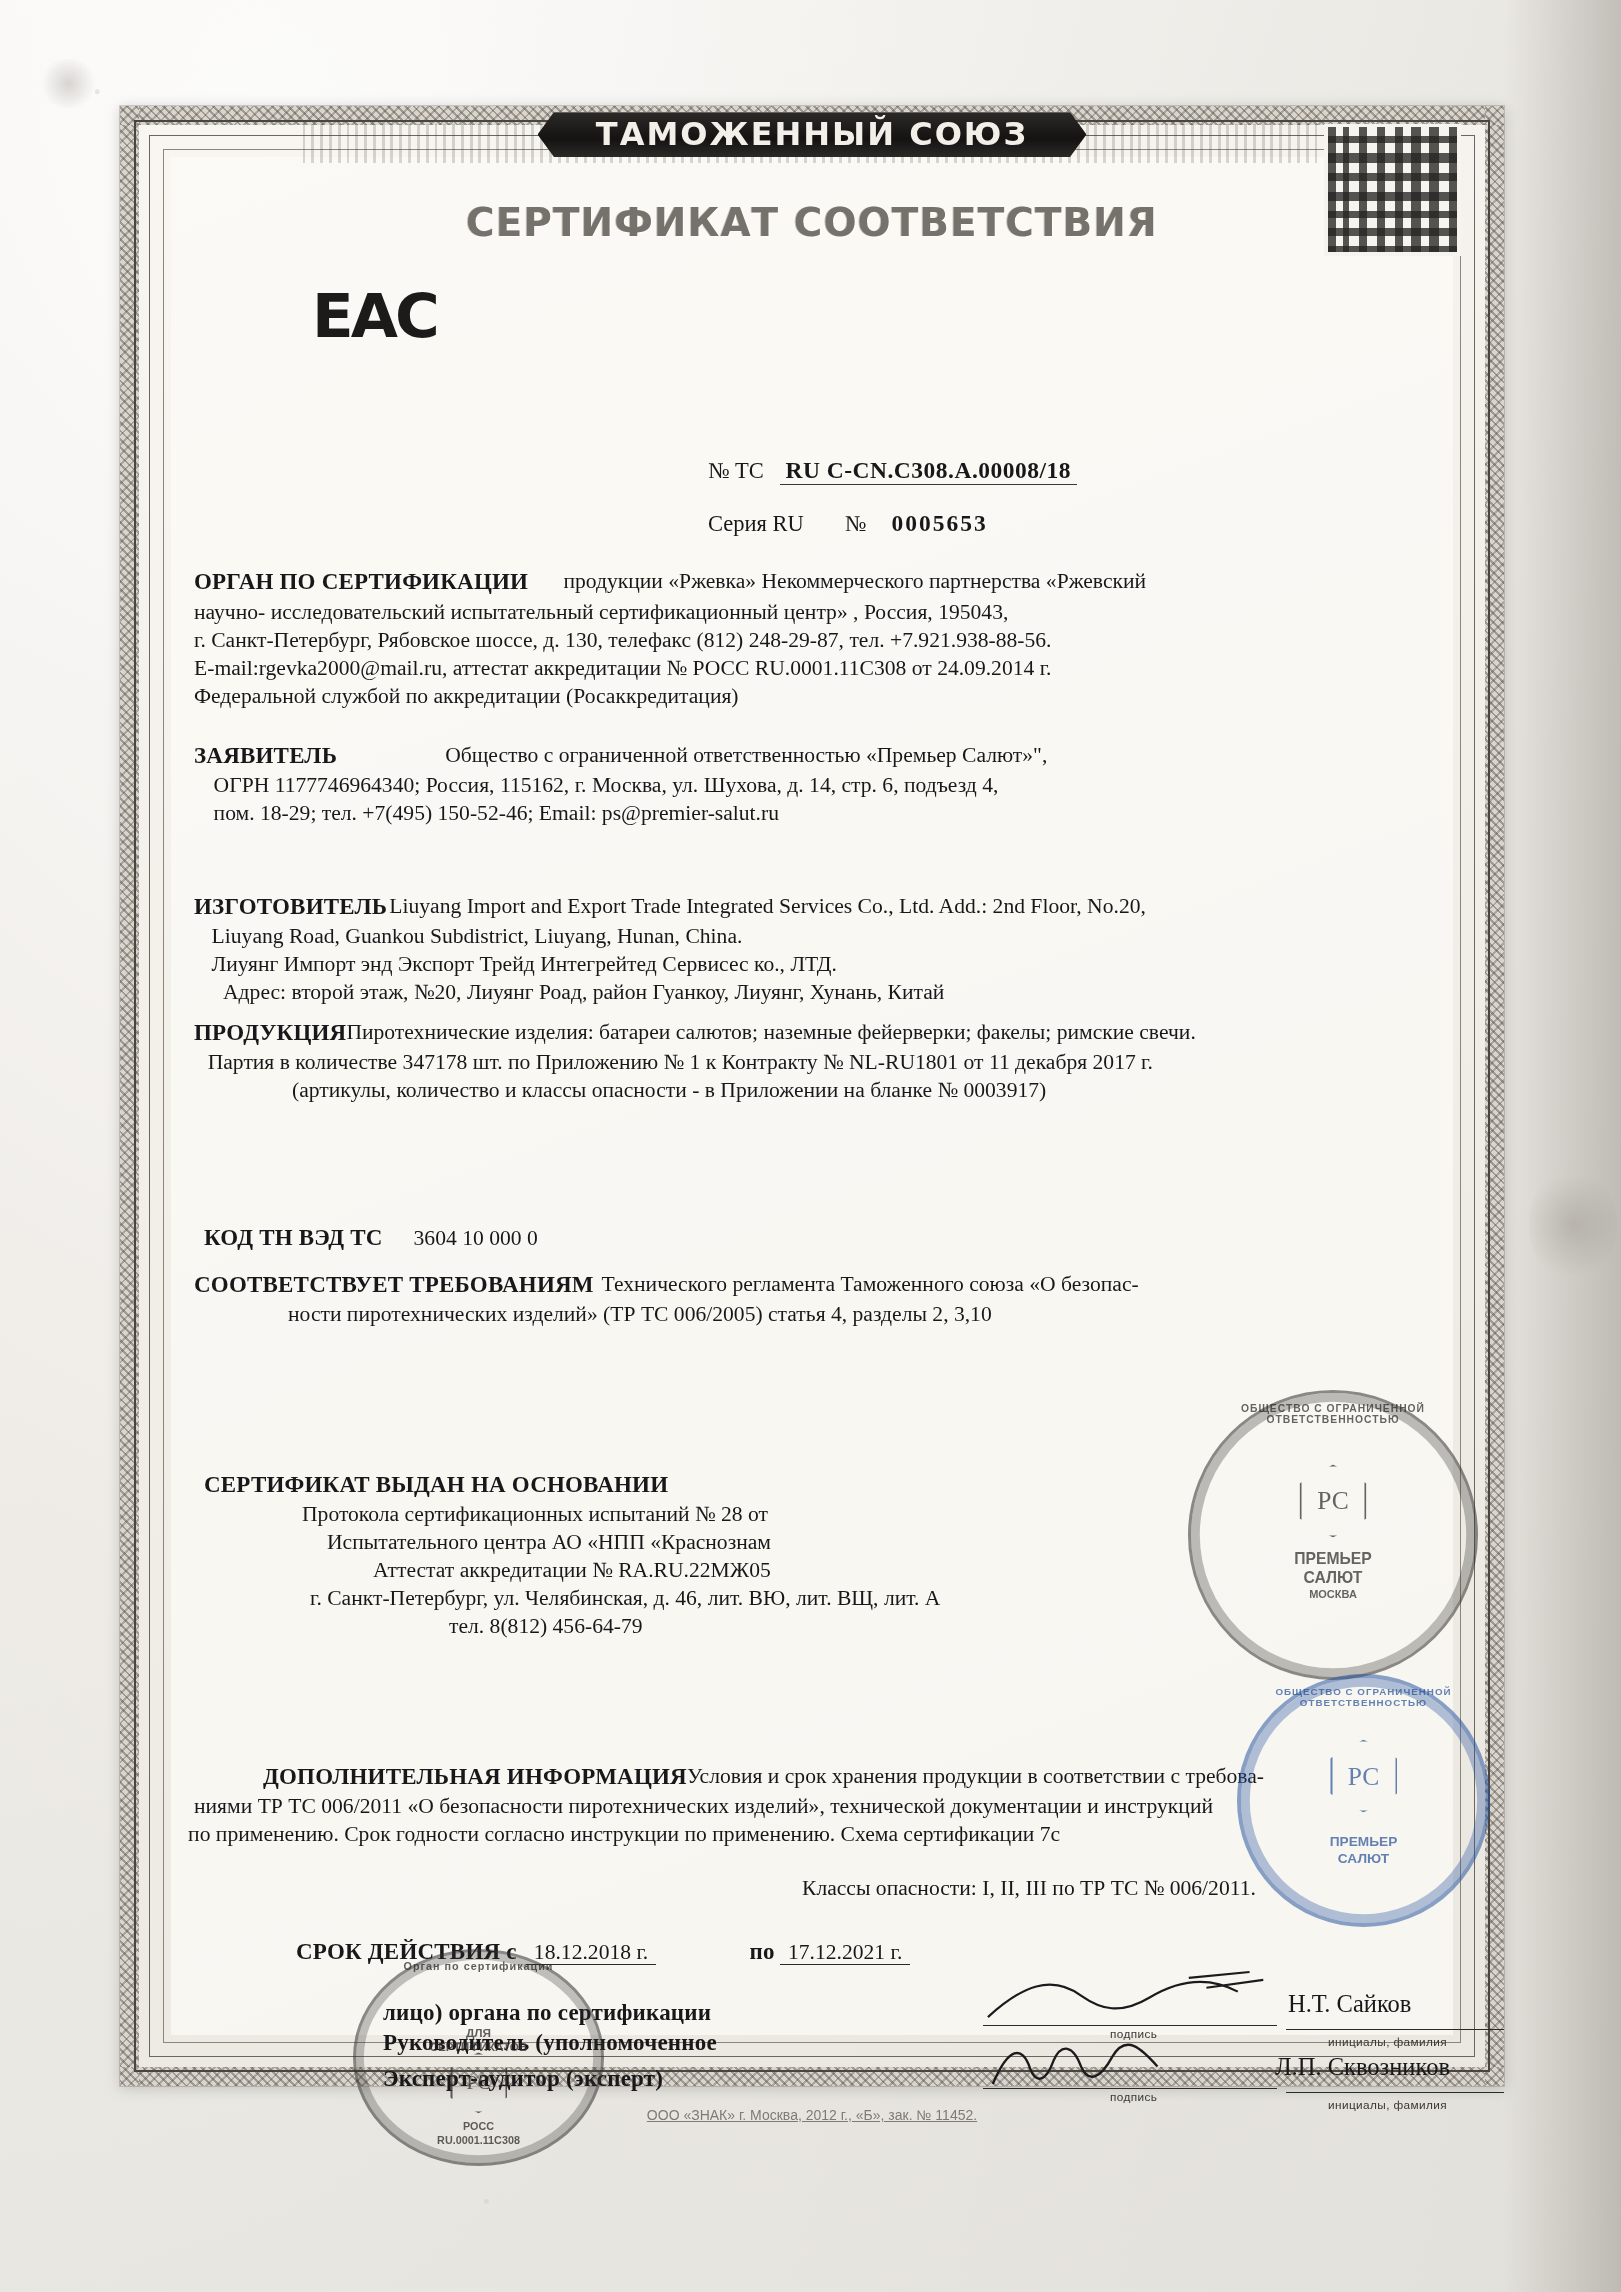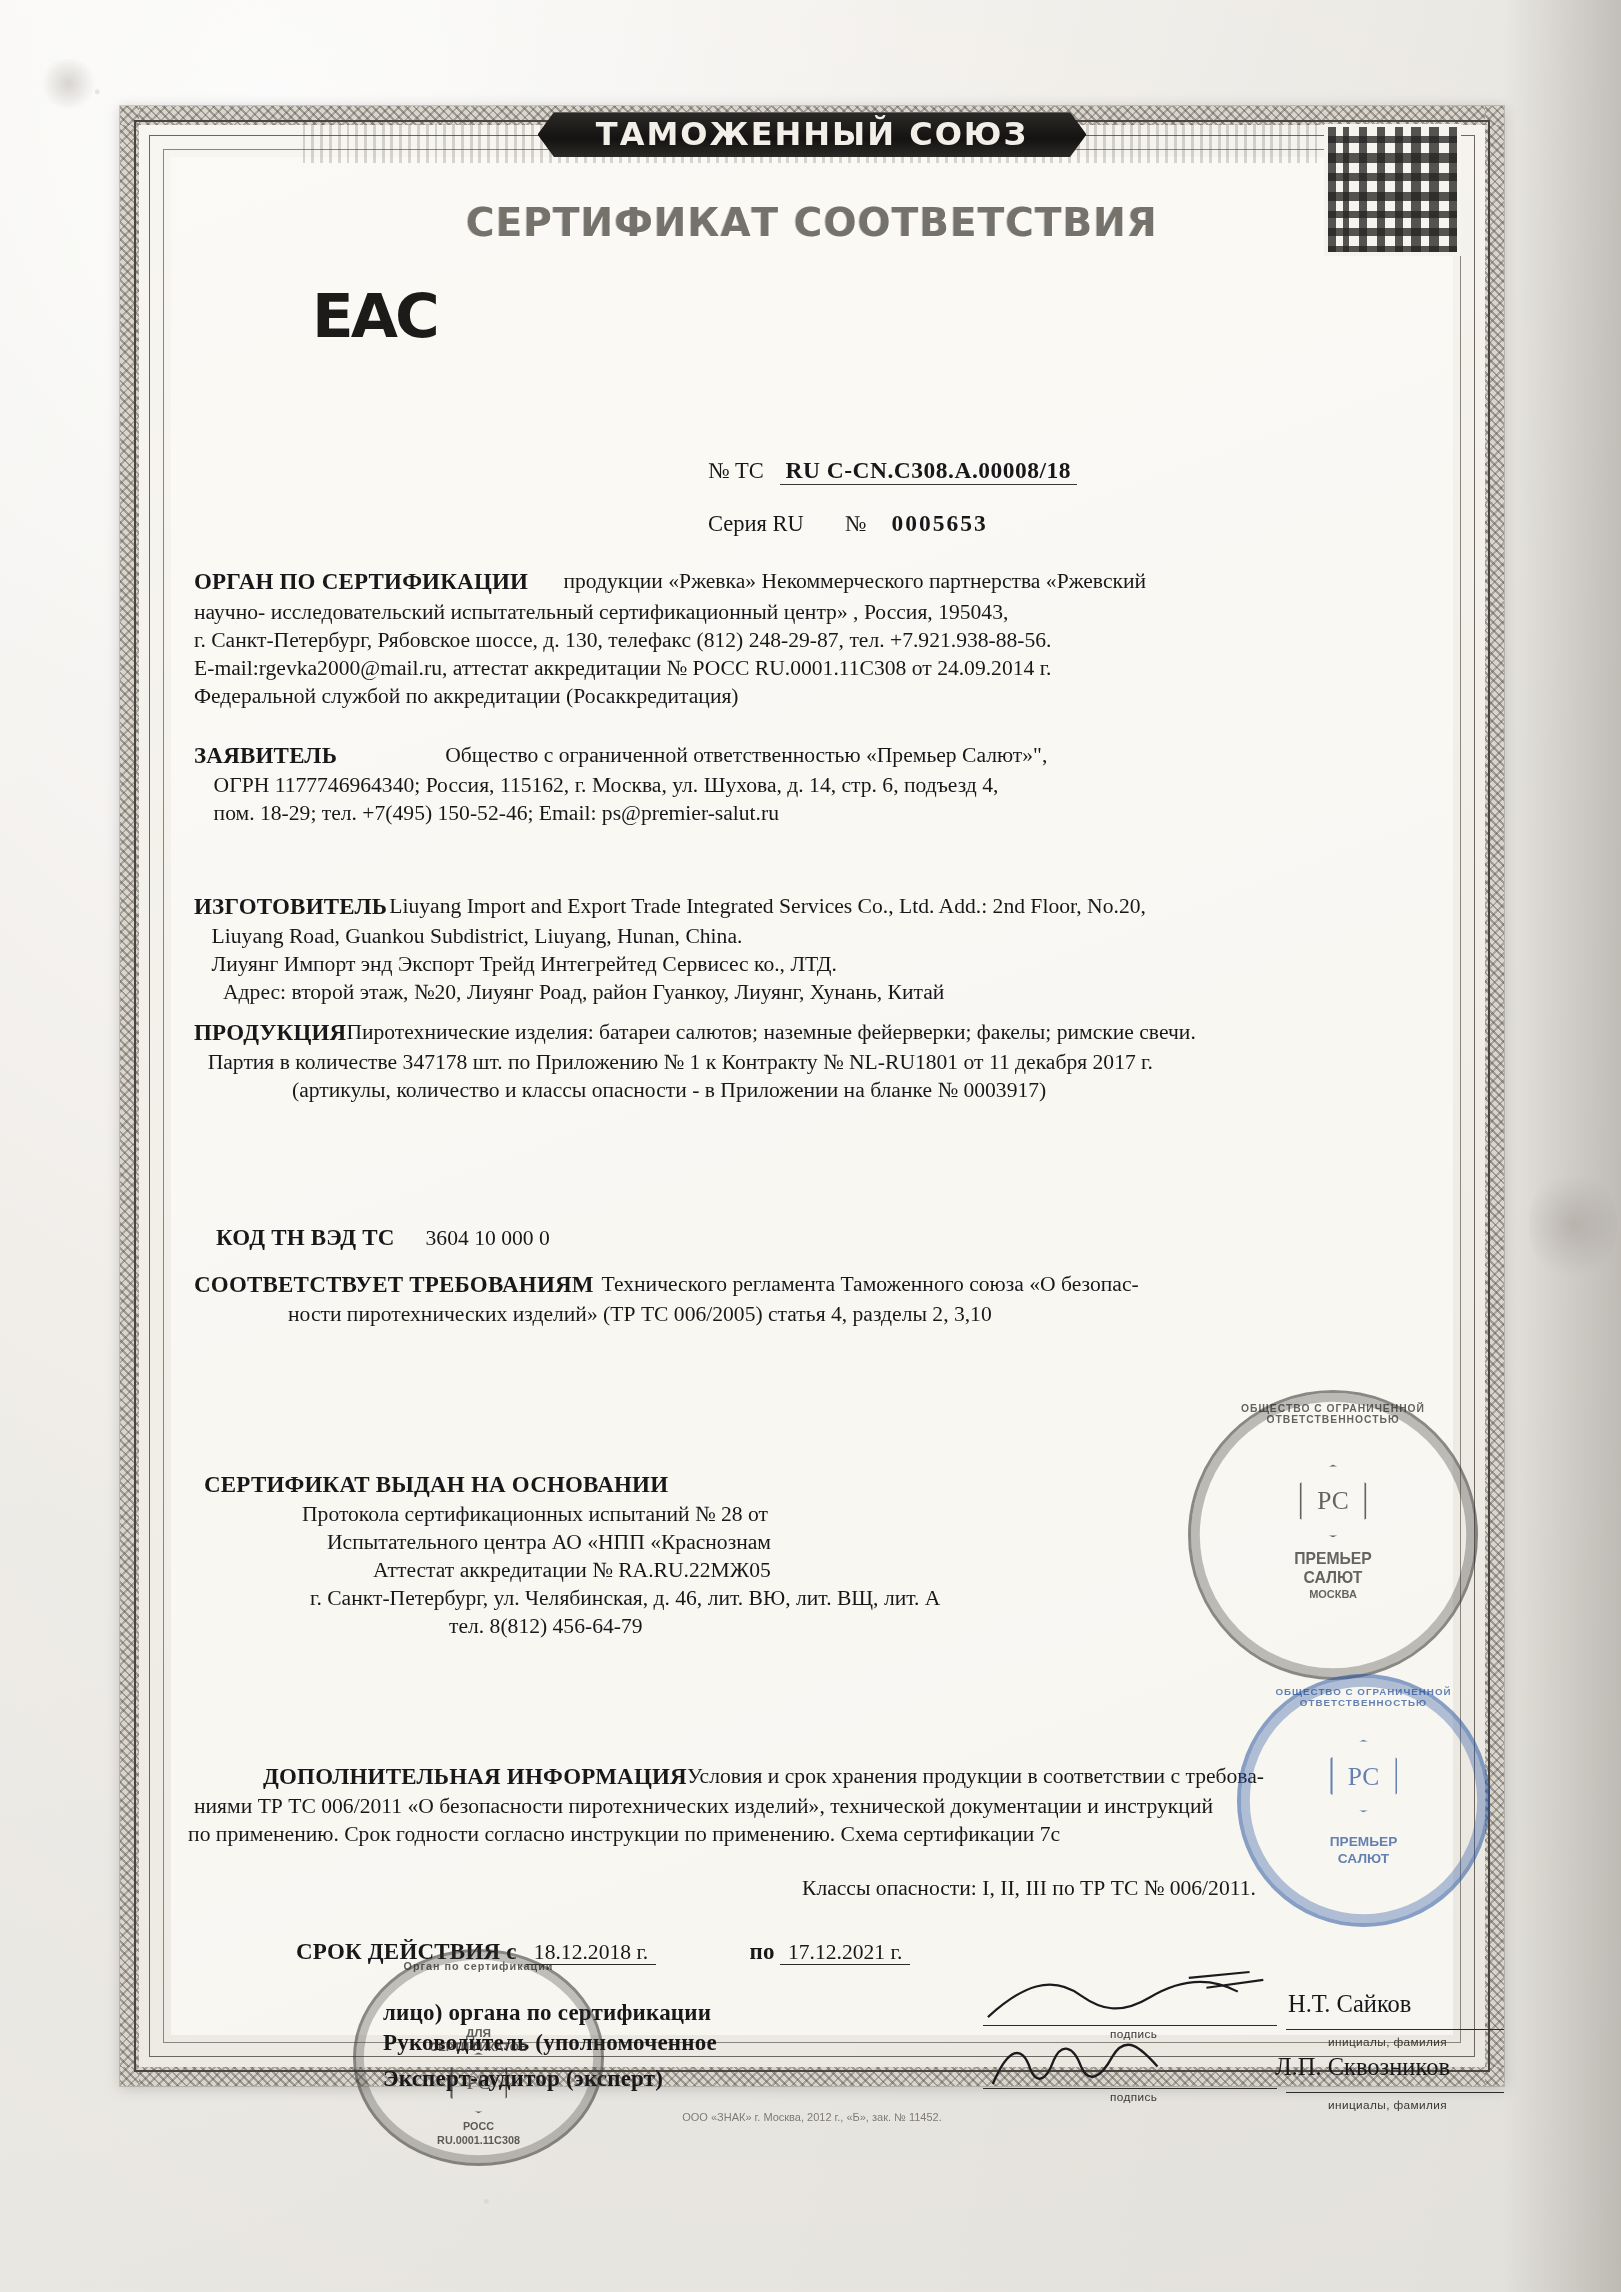--- a/index.html
+++ b/index.html
@@ -279,23 +279,24 @@
     pointer-events: none;
   }
 
   
   .footer-note {
     position: absolute;
     left: 0; right: 0;
     bottom: -37px;
     text-align: center;
     font-family: "Liberation Sans", sans-serif;
-    font-size: 11px;
+    font-size: 14px;
     color: #6d6862;
     opacity: .85;
+    text-decoration: underline;
   }
 
   .smudge {
     position: absolute;
     border-radius: 50%;
     background: radial-gradient(circle, rgba(150,143,135,.35), rgba(150,143,135,0) 70%);
     pointer-events: none;
   }
   .edge-dark {
     position: absolute;
@@ -379,21 +380,21 @@
 
   <div class="block" style="left:74px; top:912px; width:1264px;">
     <div style="display:flex; align-items:flex-start;">
       <span class="lbl" style="white-space:nowrap;">ПРОДУКЦИЯ</span>
       <span class="txt">Пиротехнические изделия: батареи салютов; наземные фейерверки; факелы; римские свечи.</span>
     </div>
     <div class="txt" style="margin-left:13.7px;">Партия  в количестве 347178 шт. по Приложению № 1 к Контракту  № NL-RU1801 от 11 декабря 2017 г.</div>
     <div class="txt" style="margin-left:98px;">(артикулы, количество и классы опасности - в Приложении  на бланке № 0003917)</div>
   </div>
 
-  <div class="block" style="left:96px; top:1117px;">
+  <div class="block" style="left:84px; top:1117px;">
     <span class="lbl">КОД ТН ВЭД ТС</span>
     <span class="txt" style="margin-left:25.5px;">3604 10 000 0</span>
   </div>
 
   <div class="block" style="left:74px; top:1164px; width:1255px;">
     <div style="display:flex; align-items:flex-start;">
       <span class="lbl" style="white-space:nowrap;">СООТВЕТСТВУЕТ ТРЕБОВАНИЯМ</span>
       <span class="txt" style="margin-left:7.8px;">Технического регламента Таможенного союза «О безопас-</span>
     </div>
     <div class="txt" style="margin-left:94px;">ности пиротехнических изделий» (ТР ТС 006/2005) статья 4, разделы 2, 3,10</div>

